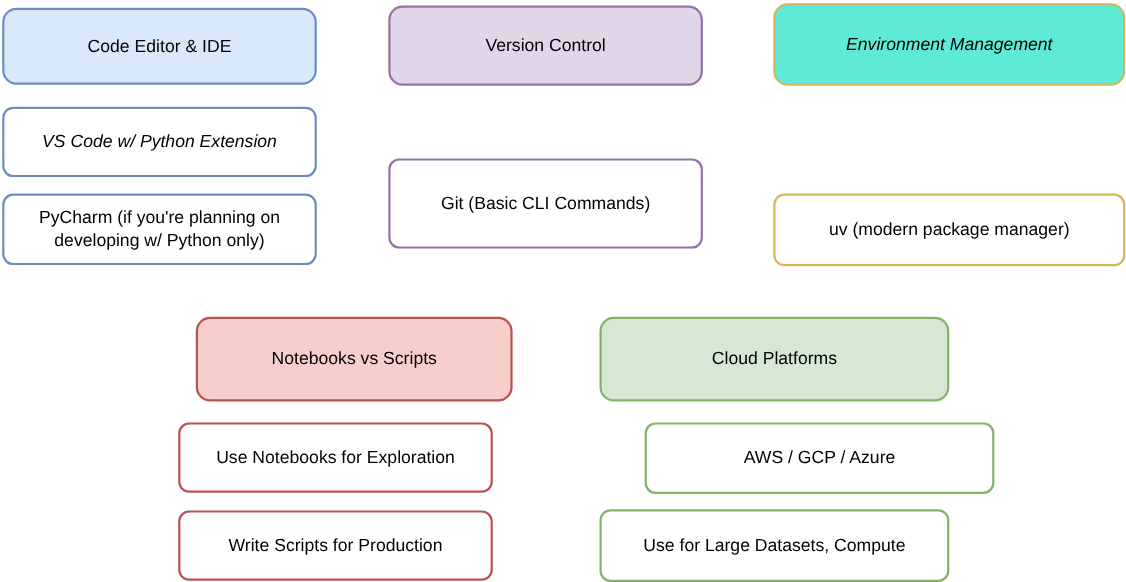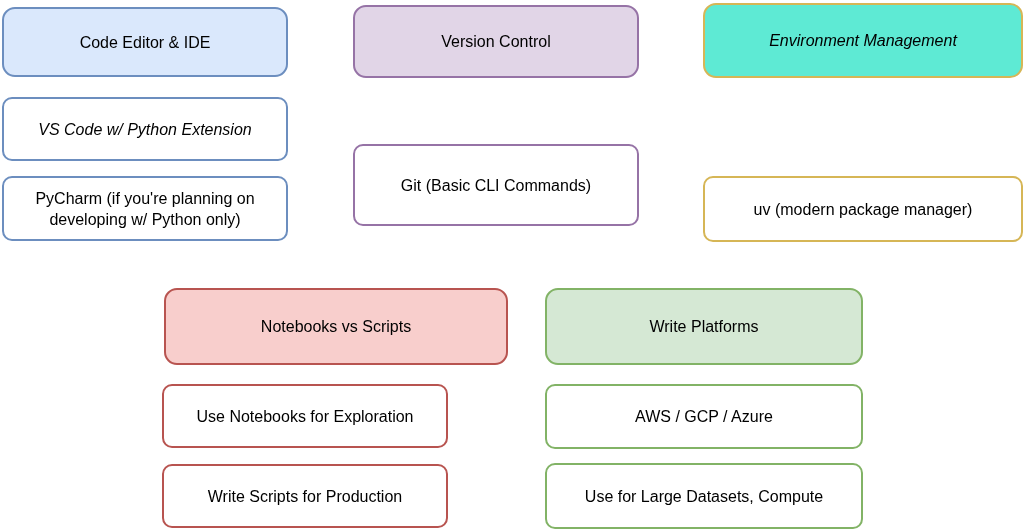--- a/index.html
+++ b/index.html
@@ -37,21 +37,21 @@
   .b-g1-i1 { left: 2px;   top: 97px;  width: 286px; height: 64px; font-style: italic; }
   .b-g1-i2 { left: 2px;   top: 176px; width: 286px; height: 65px; }
   
   .b-g2-h  { left: 353px; top: 5px;   width: 286px; height: 73px; }
   .b-g2-i1 { left: 353px; top: 96px;  width: 286px; height: 82px; margin-top: 48px; }
   
   .b-g3-h  { left: 703px; top: 3px;   width: 320px; height: 75px; }
   .b-g3-i1 { left: 703px; top: 97px;  width: 320px; height: 64px; }
   .b-g3-i2 { left: 703px; top: 176px; width: 320px; height: 66px; }
   
-  .b-g4-h  { left: 164px; top: 288px; width: 344px; height: 77px; }
+  .b-g4-h  { left: 178px; top: 288px; width: 288px; height: 77px; }
   .b-g4-i1 { left: 162px; top: 384px; width: 286px; height: 64px; text-align: right; }
   .b-g4-i2 { left: 162px; top: 464px; width: 286px; height: 64px; }
   
   .b-g5-h  { left: 545px; top: 288px; width: 318px; height: 77px; }
   .b-g5-i1 { left: 545px; top: 384px; width: 318px; height: 65px; }
   .b-g5-i2 { left: 545px; top: 463px; width: 318px; height: 66px; }
 </style>
 </head>
 <body>
 
@@ -85,22 +85,22 @@
     <span>Notebooks vs Scripts</span>
   </div>
   <div class="box item-box b-g4-i1" style="background-color: rgb(255, 255, 255); border-color: rgb(184, 84, 80);">
     <span>Use Notebooks for Exploration</span>
   </div>
   <div class="box item-box b-g4-i2" style="background-color: rgb(255, 255, 255); border-color: rgb(184, 84, 80);">
     <span>Write Scripts for Production</span>
   </div>
 
   <div class="box header-box b-g5-h" style="background-color: rgb(213, 232, 212); border-color: rgb(130, 179, 102);">
-    <span>Write Platforms</span>
+    <span>Cloud Platforms</span>
   </div>
-  <div class="box item-box b-g5-i1" style="background-color: rgb(255, 255, 255); border-color: rgb(130, 179, 102);">
+  <div class="box item-box b-g5-i1" style="background-color: rgb(255, 255, 255); border-color: rgb(130, 179, 102); margin-left: 41px;">
     <span>AWS / GCP / Azure</span>
   </div>
   <div class="box item-box b-g5-i2" style="background-color: rgb(255, 255, 255); border-color: rgb(130, 179, 102);">
     <span>Use for Large Datasets, Compute</span>
   </div>
 
 </div>
 
 </body></html>

